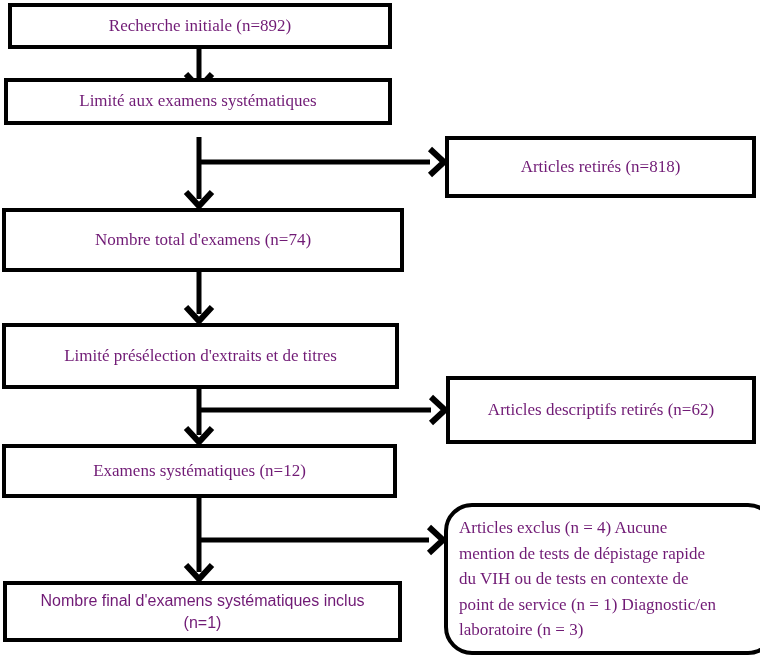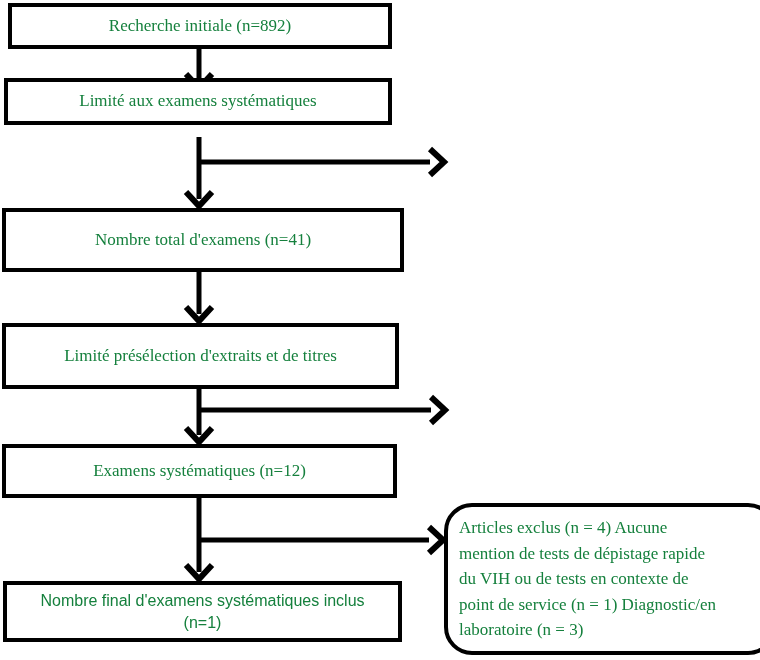--- a/index.html
+++ b/index.html
@@ -29,21 +29,21 @@
     stroke: #000000;
     stroke-width: 6;
     fill: none;
     stroke-linejoin: miter;
   }
   .box {
     position: absolute;
     box-sizing: border-box;
     background: #ffffff;
     border: 4px solid #000000;
-    color: #15803d;
+    color: #701a75;
     display: flex;
     align-items: center;
     justify-content: center;
     text-align: center;
     font-family: "Liberation Serif", "DejaVu Serif", serif;
     font-size: 17px;
     line-height: 1.3;
   }
   .box .label {
     display: block;
@@ -123,29 +123,35 @@
   </svg>
 
   <div class="box" id="box-initial-search">
     <span class="label">Recherche initiale (n=892)</span>
   </div>
 
   <div class="box" id="box-limited">
     <span class="label">Limité aux examens systématiques</span>
   </div>
 
+  <div class="box" id="box-removed">
+    <span class="label">Articles retirés (n=818)</span>
+  </div>
 
   <div class="box" id="box-total">
-    <span class="label">Nombre total d'examens (n=41)</span>
+    <span class="label">Nombre total d'examens (n=74)</span>
   </div>
 
   <div class="box" id="box-screen">
     <span class="label">Limité présélection d'extraits et de titres</span>
   </div>
 
+  <div class="box" id="box-descriptive">
+    <span class="label">Articles descriptifs retirés (n=62)</span>
+  </div>
 
   <div class="box" id="box-systematic">
     <span class="label">Examens systématiques (n=12)</span>
   </div>
 
   <div class="box" id="box-excluded">
     <span class="label">Articles exclus (n = 4) Aucune
 mention de tests de dépistage rapide
 du VIH ou de tests en contexte de
 point de service (n = 1) Diagnostic/en

